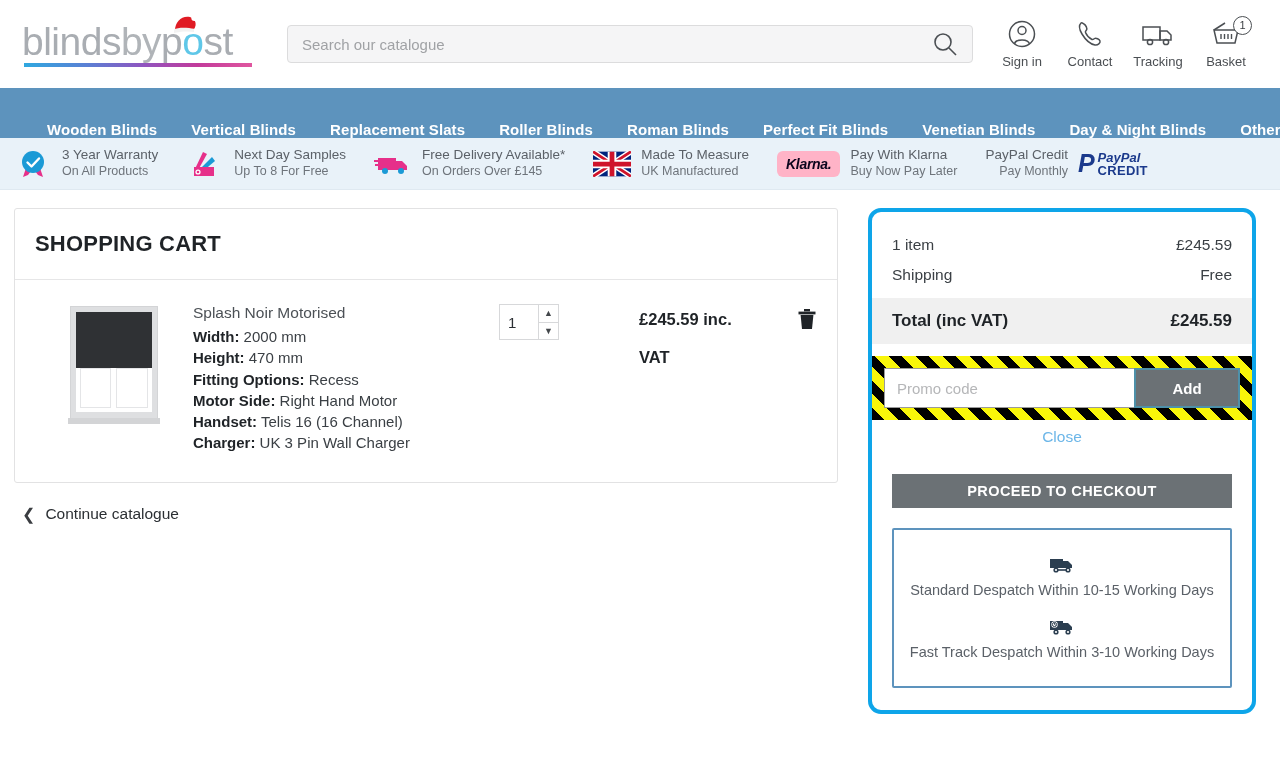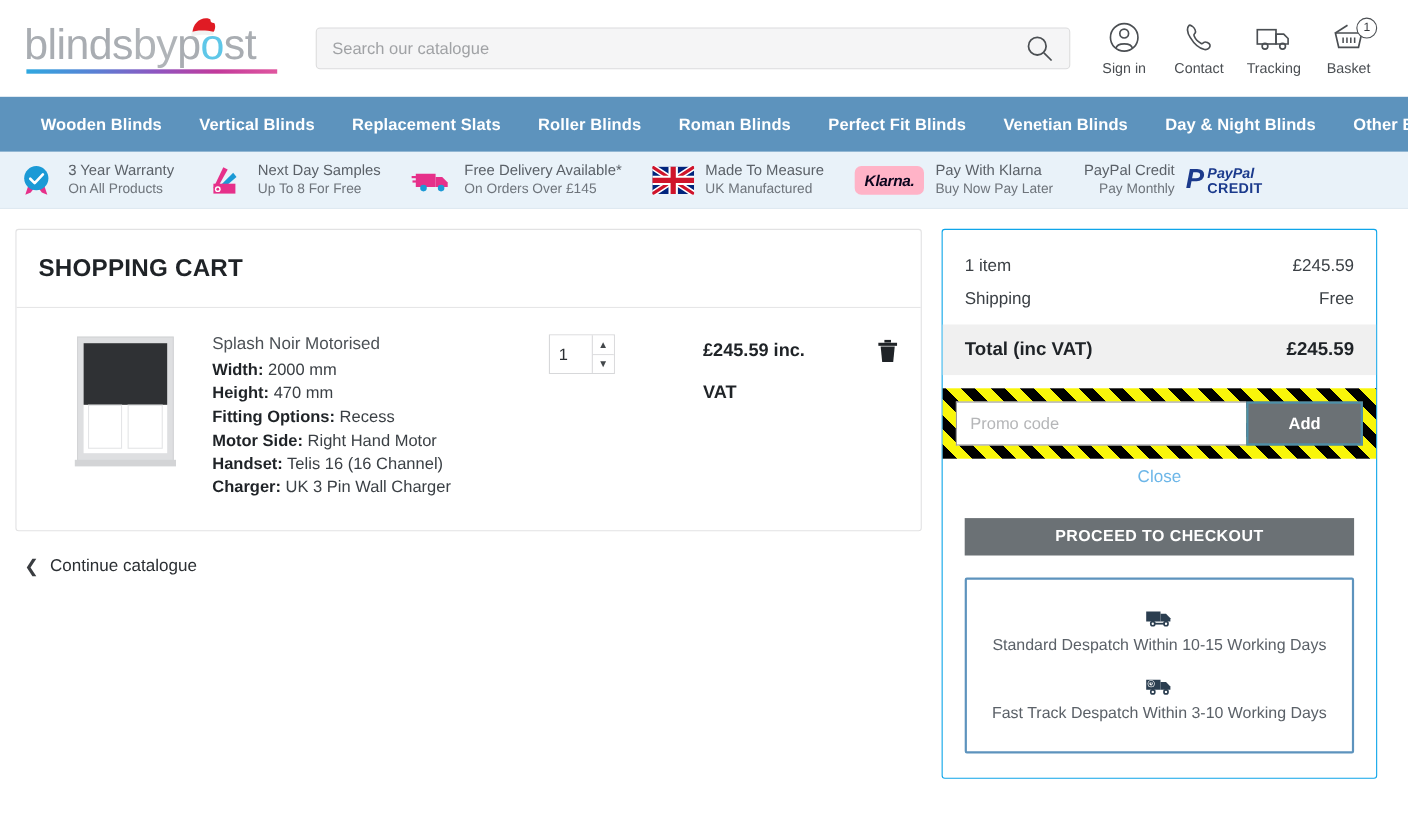--- a/index.html
+++ b/index.html
@@ -69,22 +69,22 @@
     position: absolute;
     top: -3px; right: 8px;
     width: 19px; height: 19px; border-radius: 50%;
     border: 1.4px solid #4b4f53; background: #fff;
     font-size: 11px; line-height: 16px; text-align: center; color: #3a3d41;
   }
 
   
   .nav {
     height: 50px; background: #5d93bd;
-    display: flex; align-items: center; gap: 0;
-    padding-left: 20px;
+    display: flex; align-items: flex-end; gap: 0;
+    padding-left: 30px;
   }
   .nav-item {
     color: #ffffff; font-size: 15px; font-weight: bold;
     padding: 0 17px; white-space: nowrap; cursor: pointer;
     letter-spacing: 0.1px;
   }
 
   
   .usp {
     height: 52px; background: #e9f2f9;
@@ -102,21 +102,21 @@
     font-style: italic; letter-spacing: -0.3px;
   }
   .paypal-credit { display: flex; align-items: center; gap: 3px; }
   .pp-p { font-size: 25px; color: #1b3a8c; font-weight: bold; font-style: italic; line-height: 1; }
   .pp-words { line-height: 1.0; }
   .pp-w1 { font-size: 13px; font-weight: bold; font-style: italic; color: #1b3a8c; }
   .pp-w2 { font-size: 13px; font-weight: bold; color: #1b3a8c; letter-spacing: 0.3px; }
 
   
   .main {
-    display: flex; gap: 0;
+    display: flex; gap: 12px;
     padding: 18px 24px 0 14px;
     align-items: flex-start;
   }
   .cart-col { width: 824px; margin-right: 18px; }
   .card {
     background: #fff; border: 1px solid #e2e2e3; border-radius: 3px;
   }
   .cart-head {
     padding: 22px 20px;
     border-bottom: 1px solid #e6e6e7;
@@ -163,21 +163,21 @@
 
   .price-cell { width: 160px; padding-top: 4px; font-size: 16.5px; font-weight: bold; color: #1f2327; line-height: 1.6; }
   .bin-cell { flex: 1; padding-top: 6px; }
   .bin-btn { cursor: pointer; }
 
   .continue { display: flex; align-items: center; gap: 10px; margin-top: 22px; font-size: 15.5px; color: #2b2f33; cursor: pointer; padding-left: 8px; }
   .chev-left { font-size: 16px; color: #3a3d41; }
 
   
   .sum-col { width: 396px; }
-  .sum-card { background:#fff; border:1px solid #0ea5e9; border-radius:3px; padding: 18px 20px 22px 20px; }
+  .sum-card { background:#fff; border:4px solid #0ea5e9; border-radius:13px; padding: 18px 20px 22px 20px; }
   .sum-row { display: flex; justify-content: space-between; font-size: 15.5px; color: #3b4045; padding: 6px 0; }
   .sum-total {
     display: flex; justify-content: space-between; align-items: flex-start;
     background: #f0f0f0; margin: 8px -20px 0 -20px; padding: 13px 20px;
     font-size: 17px; font-weight: bold; color: #1f2327;
   }
 
   .promo-hazard {
     margin: 12px -20px 0 -20px;
     padding: 12px 12px;

